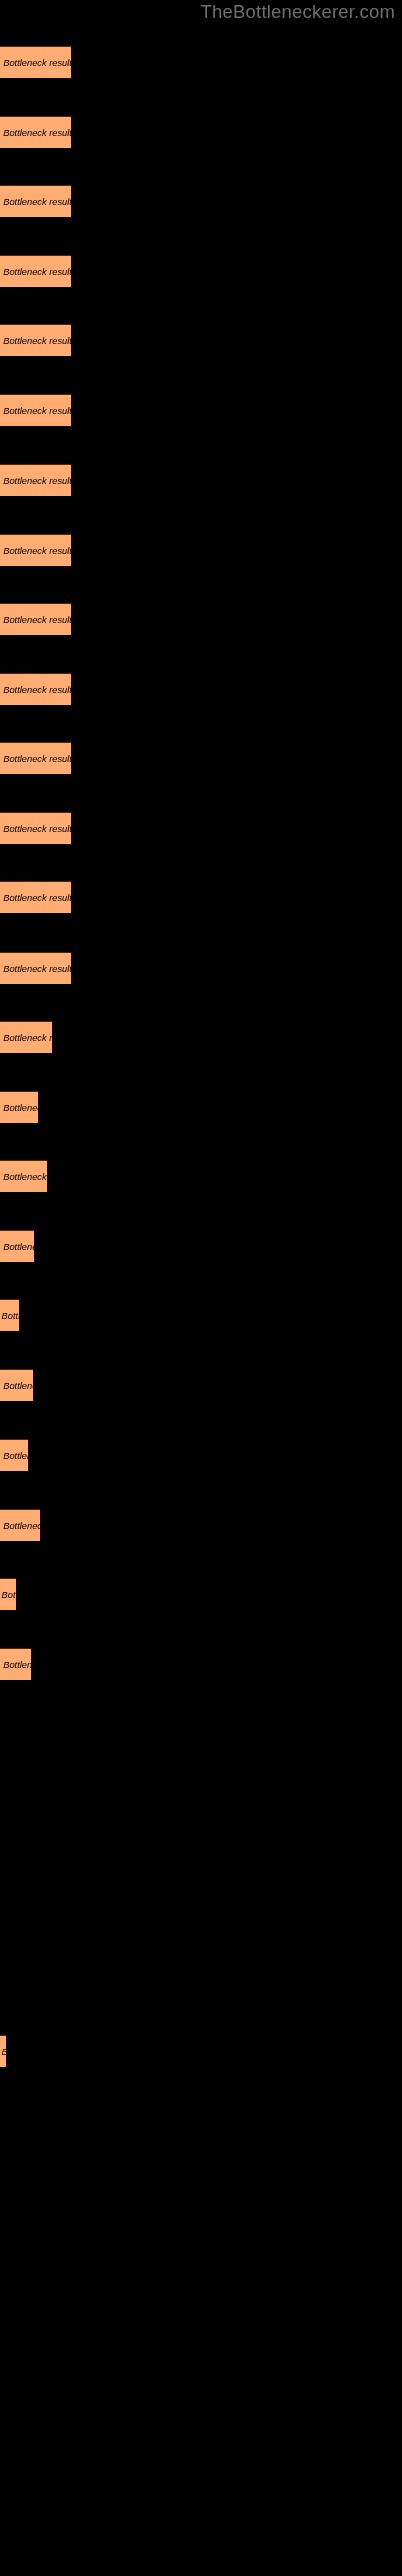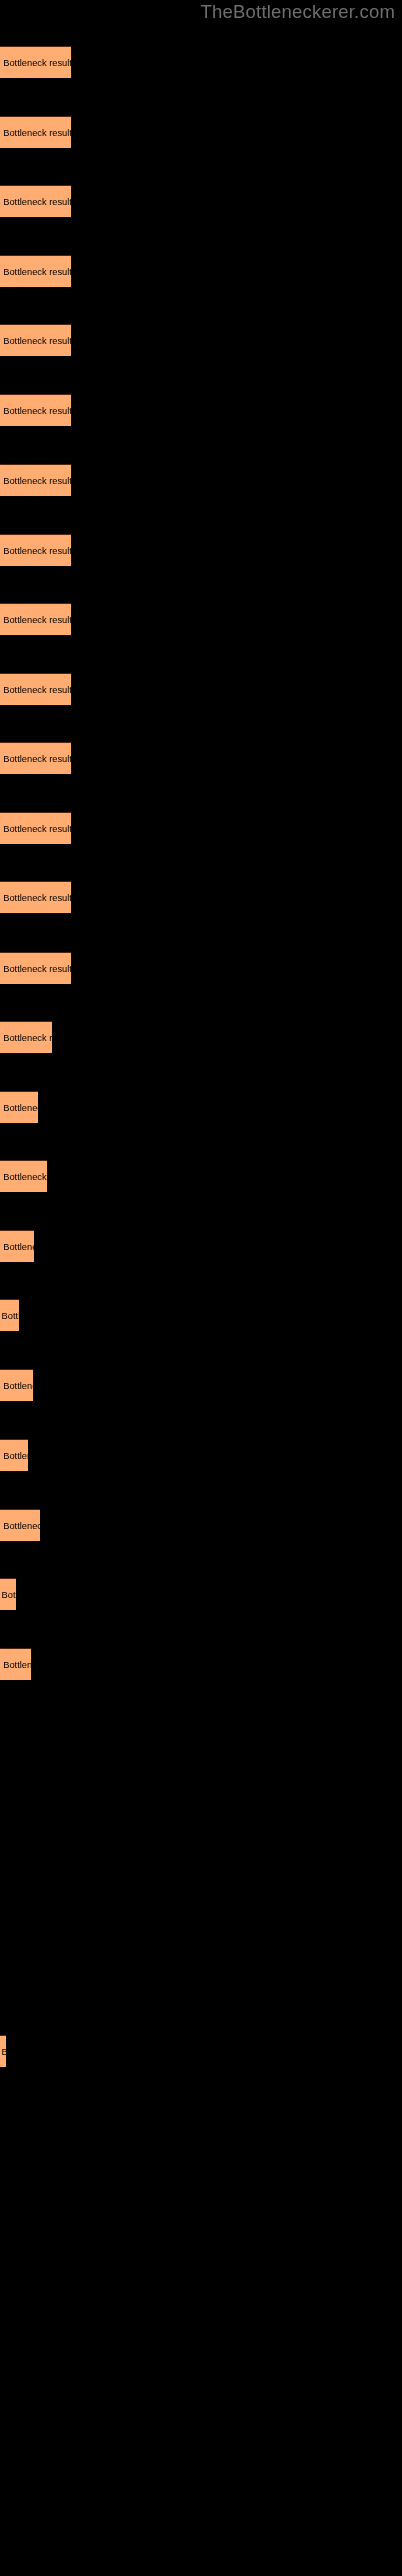--- a/index.html
+++ b/index.html
@@ -43,20 +43,21 @@
   .bar-label {
     position: absolute;
     left: 3.2px;
     top: 50%;
     transform: translateY(-50%);
     color: #000000;
     font-family: "Liberation Sans", sans-serif;
     font-size: 9.3px;
     line-height: 10.5px;
     white-space: nowrap;
+    font-style: italic;
   }
   .bar.narrow .bar-label {
     left: 1.6px;
   }
 </style>
 </head>
 <body>
 
 <div id="canvas">
 

